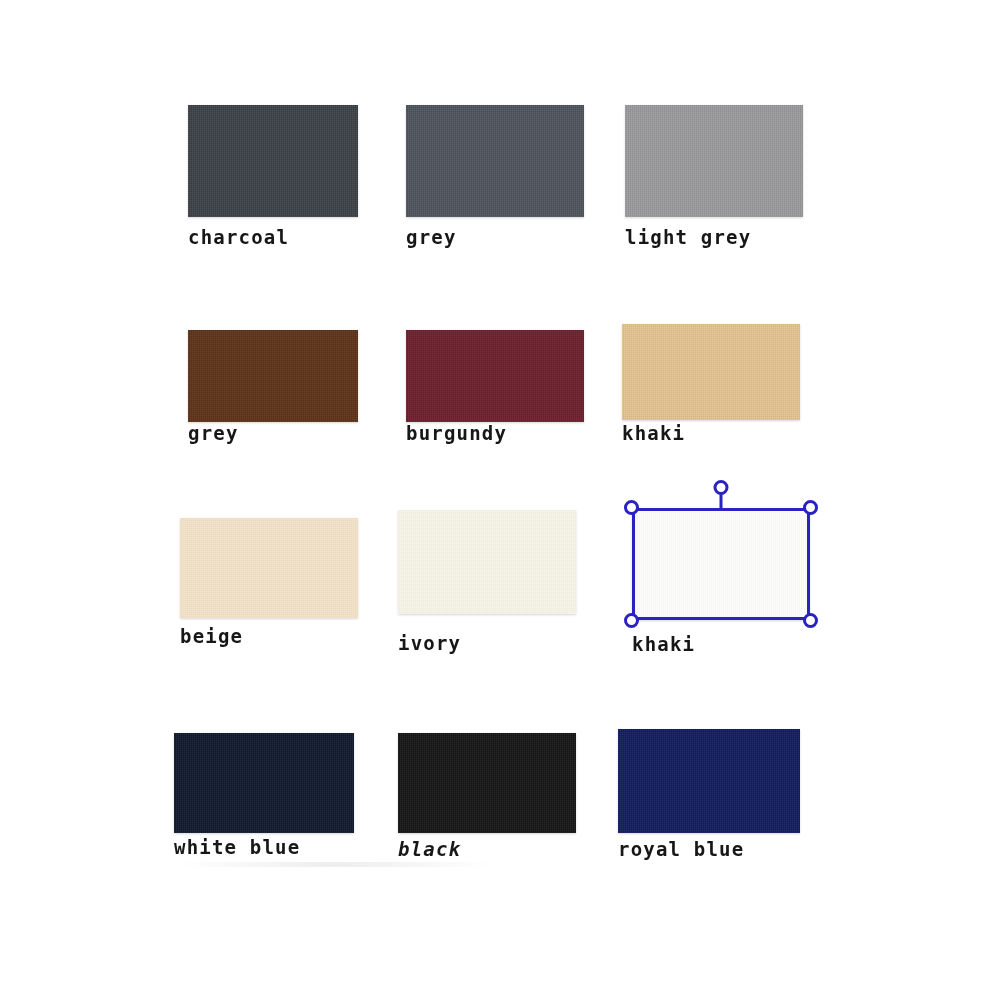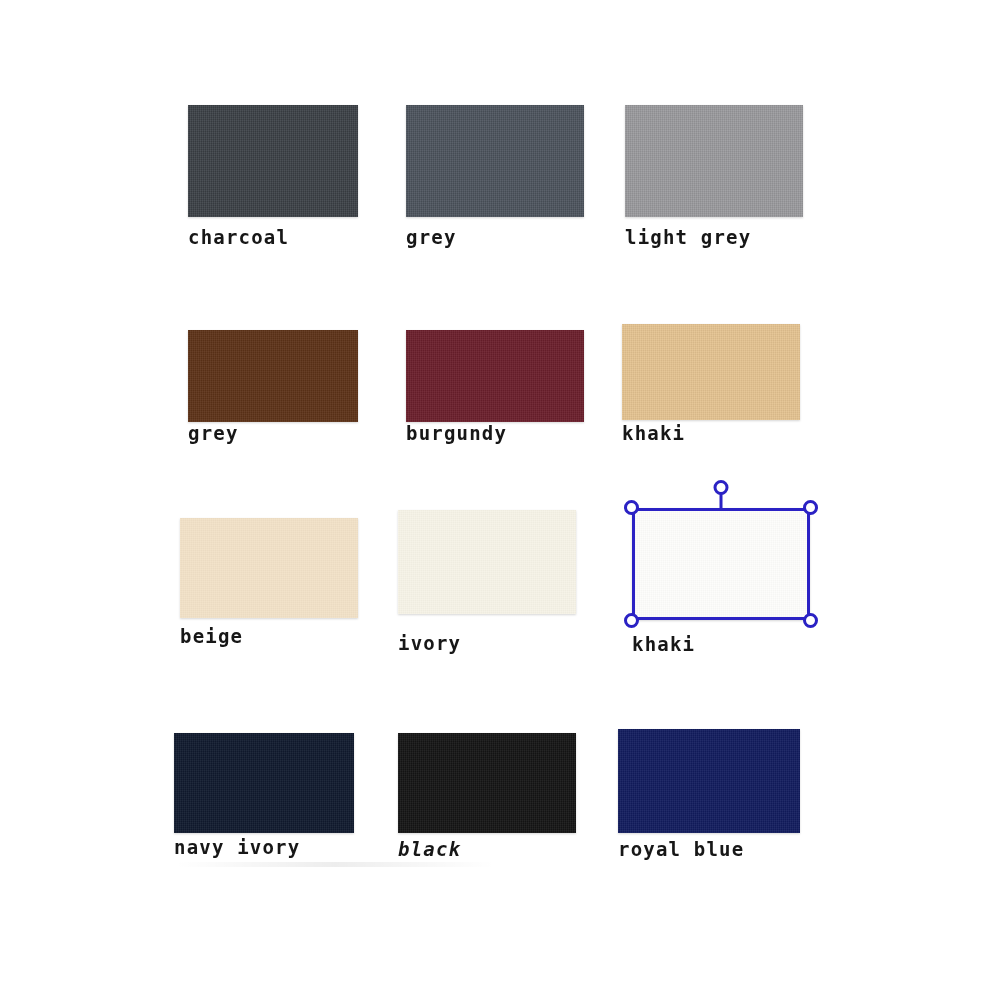--- a/index.html
+++ b/index.html
@@ -194,21 +194,21 @@
         <div class="sel-handle br" style="border-color: rgb(43, 34, 196); background: rgb(255, 255, 255);"></div>
         <div id="rotate-stem" style="background: rgb(43, 34, 196);"></div>
         <div id="rotate-handle" style="border-color: rgb(43, 34, 196); background: rgb(255, 255, 255);"></div>
       </div>
       <div class="swatch-label" style="top: 127px;">khaki</div>
     </div>
     <div class="swatch-cell" style="left: 174px; top: 733px; width: 180px; height: 160px;">
       <div class="swatch-chip" style="width: 180px; height: 100px; background: rgb(16, 26, 46);">
         <div class="weave"></div>
       </div>
-      <div class="swatch-label" style="top: 105px;">navy ivory</div>
+      <div class="swatch-label" style="top: 105px;">white blue</div>
     </div>
     <div class="swatch-cell" style="left: 398px; top: 733px; width: 178px; height: 160px;">
       <div class="swatch-chip" style="width: 178px; height: 100px; background: rgb(21, 21, 21);">
         <div class="weave"></div>
       </div>
       <div class="swatch-label" style="top: 107px; font-style: italic;">black</div>
     </div>
     <div class="swatch-cell" style="left: 618px; top: 729px; width: 182px; height: 164px;">
       <div class="swatch-chip" style="width: 182px; height: 104px; background: rgb(18, 28, 94);">
         <div class="weave"></div>

